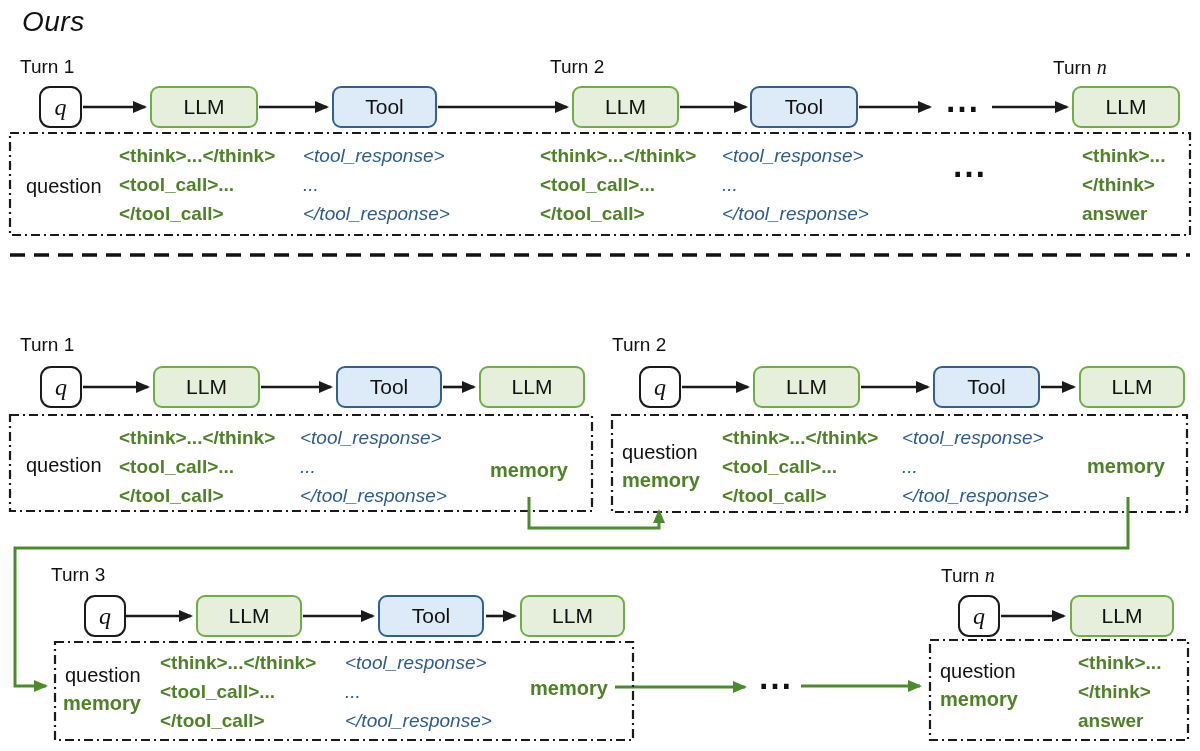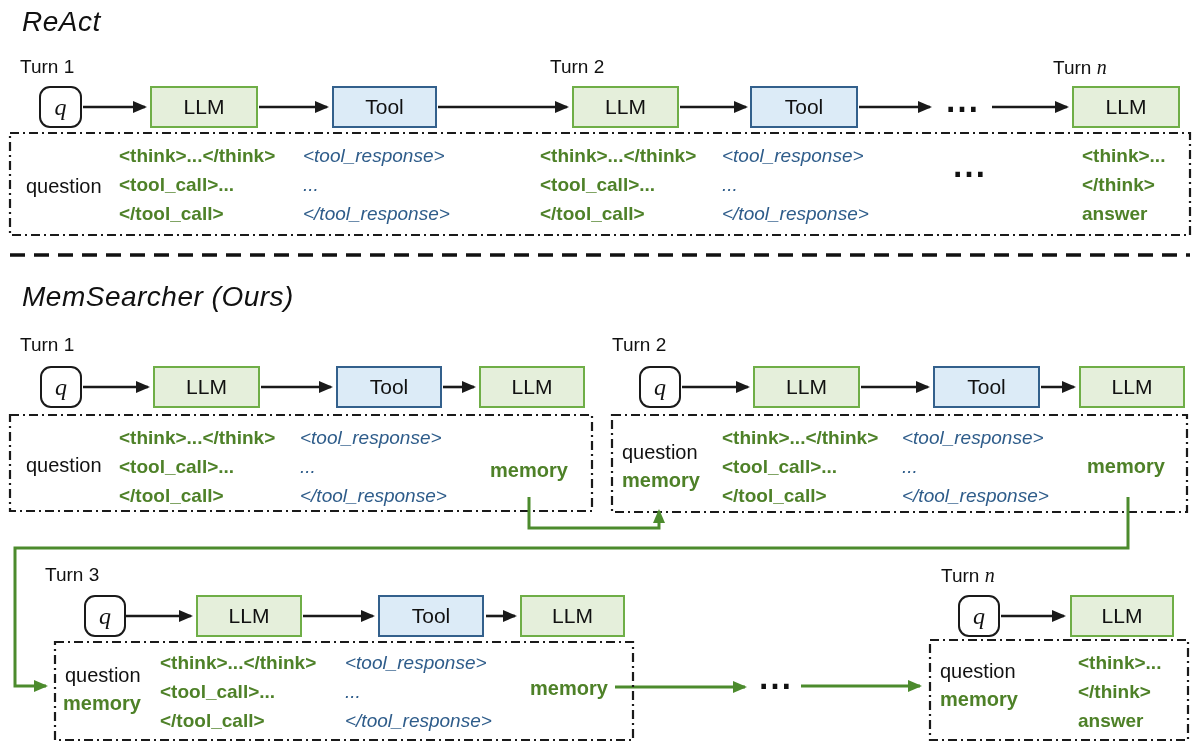--- a/index.html
+++ b/index.html
@@ -4,21 +4,21 @@
 <style>
   html,body{margin:0;padding:0;background:#fff;}
   .canvas{position:relative;width:1200px;height:751px;background:#fff;overflow:hidden;
           font-family:"Liberation Sans",sans-serif;color:#111;}
   .abs{position:absolute;}
   .overlay{position:absolute;left:0;top:0;width:1200px;height:751px;pointer-events:none;}
   .sec-title{font-style:italic;font-size:28px;letter-spacing:.5px;color:#111;white-space:nowrap;}
   .turn-label{font-size:19px;color:#111;white-space:nowrap;}
   .mathvar{font-family:"Liberation Serif",serif;font-style:italic;font-size:20px;}
   .node{box-sizing:border-box;height:42px;display:flex;align-items:center;justify-content:center;
-        font-size:21px;border-radius:0;white-space:nowrap;}
+        font-size:21px;border-radius:9px;white-space:nowrap;}
   .node.qbox{border:2.4px solid #1a1a1a;background:#fff;border-radius:11px;
         font-family:"Liberation Serif",serif;font-style:italic;font-size:24px;}
   .node.llm{background:var(--llm_fill);border:2.2px solid var(--llm_border);}
   .node.tool{background:var(--tool_fill);border:2.2px solid var(--tool_border);}
   .ctx-col{font-size:19px;line-height:29px;white-space:nowrap;}
   .green{color:var(--green_text);font-weight:bold;}
   .blue{color:var(--blue_text);font-style:italic;}
   .plain{color:#111;}
   .ctx-label{font-size:20px;line-height:28px;white-space:nowrap;}
   .dots{font-size:34px;font-weight:700;color:#111;letter-spacing:2px;line-height:34px;}
@@ -72,21 +72,21 @@
 
     <path class="arrow-black" d="M126,616 H191" marker-end="url(#ahb)"></path>
     <path class="arrow-black" d="M303,616 H373" marker-end="url(#ahb)"></path>
     <path class="arrow-black" d="M486,616 H515" marker-end="url(#ahb)"></path>
     <rect class="dashdot" x="55" y="642" width="578" height="98"></rect>
 
     <path class="arrow-black" d="M1001,616 H1064" marker-end="url(#ahb)"></path>
     <rect class="dashdot" x="930" y="640" width="258" height="100"></rect>
   </svg>
 
-  <div class="abs sec-title" style="left:22px;top:6px;">ReAct</div>
+  <div class="abs sec-title" style="left:22px;top:6px;">Ours</div>
 
   <div class="abs turn-label" style="left:20px;top:56px;">Turn 1</div>
   <div class="abs turn-label" style="left:550px;top:56px;">Turn 2</div>
   <div class="abs turn-label" style="left:1053px;top:56px;"><span>Turn</span>&nbsp;<span class="mathvar">n</span></div>
 
   <div class="abs node qbox" style="left:39px;top:86px;width:43px;">q</div>
   <div class="abs node llm" style="left:150px;top:86px;width:108px;">LLM</div>
   <div class="abs node tool" style="left:332px;top:86px;width:105px;">Tool</div>
   <div class="abs node llm" style="left:572px;top:86px;width:107px;">LLM</div>
   <div class="abs node tool" style="left:750px;top:86px;width:108px;">Tool</div>
@@ -114,21 +114,20 @@
     <div>...</div>
     <div>&lt;/tool_response&gt;</div>
   </div>
   <div class="abs dots" style="left:940px;top:156px;width:60px;text-align:center;">⋯</div>
   <div class="abs ctx-col green" style="left:1082px;top:141px;">
     <div>&lt;think&gt;...</div>
     <div>&lt;/think&gt;</div>
     <div>answer</div>
   </div>
 
-  <div class="abs sec-title" style="left:22px;top:281px;">MemSearcher (Ours)</div>
 
   <div class="abs turn-label" style="left:20px;top:334px;">Turn 1</div>
   <div class="abs node qbox" style="left:40px;top:366px;width:42px;">q</div>
   <div class="abs node llm" style="left:153px;top:366px;width:107px;">LLM</div>
   <div class="abs node tool" style="left:336px;top:366px;width:106px;">Tool</div>
   <div class="abs node llm" style="left:479px;top:366px;width:106px;">LLM</div>
 
   <div class="abs ctx-label plain" style="left:26px;top:451px;">question</div>
   <div class="abs ctx-col green" style="left:119px;top:423px;">
     <div>&lt;think&gt;...&lt;/think&gt;</div>
@@ -155,21 +154,21 @@
     <div>&lt;tool_call&gt;...</div>
     <div>&lt;/tool_call&gt;</div>
   </div>
   <div class="abs ctx-col blue" style="left:902px;top:423px;">
     <div>&lt;tool_response&gt;</div>
     <div>...</div>
     <div>&lt;/tool_response&gt;</div>
   </div>
   <div class="abs ctx-label green" style="left:1087px;top:452px;">memory</div>
 
-  <div class="abs turn-label" style="left:45px;top:564px;">Turn 3</div>
+  <div class="abs turn-label" style="left:51px;top:564px;">Turn 3</div>
   <div class="abs node qbox" style="left:84px;top:595px;width:42px;">q</div>
   <div class="abs node llm" style="left:196px;top:595px;width:106px;">LLM</div>
   <div class="abs node tool" style="left:378px;top:595px;width:106px;">Tool</div>
   <div class="abs node llm" style="left:520px;top:595px;width:105px;">LLM</div>
 
   <div class="abs ctx-label plain" style="left:65px;top:661px;">question</div>
   <div class="abs ctx-label green" style="left:63px;top:689px;">memory</div>
   <div class="abs ctx-col green" style="left:160px;top:648px;">
     <div>&lt;think&gt;...&lt;/think&gt;</div>
     <div>&lt;tool_call&gt;...</div>

